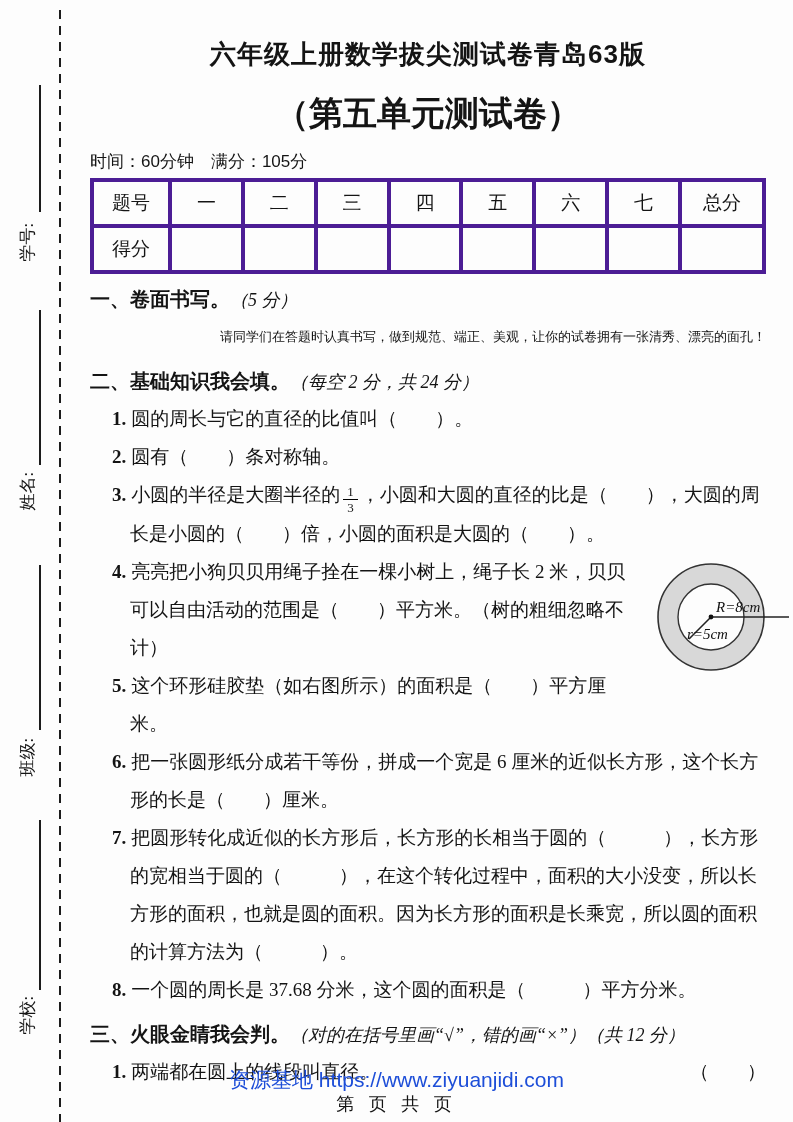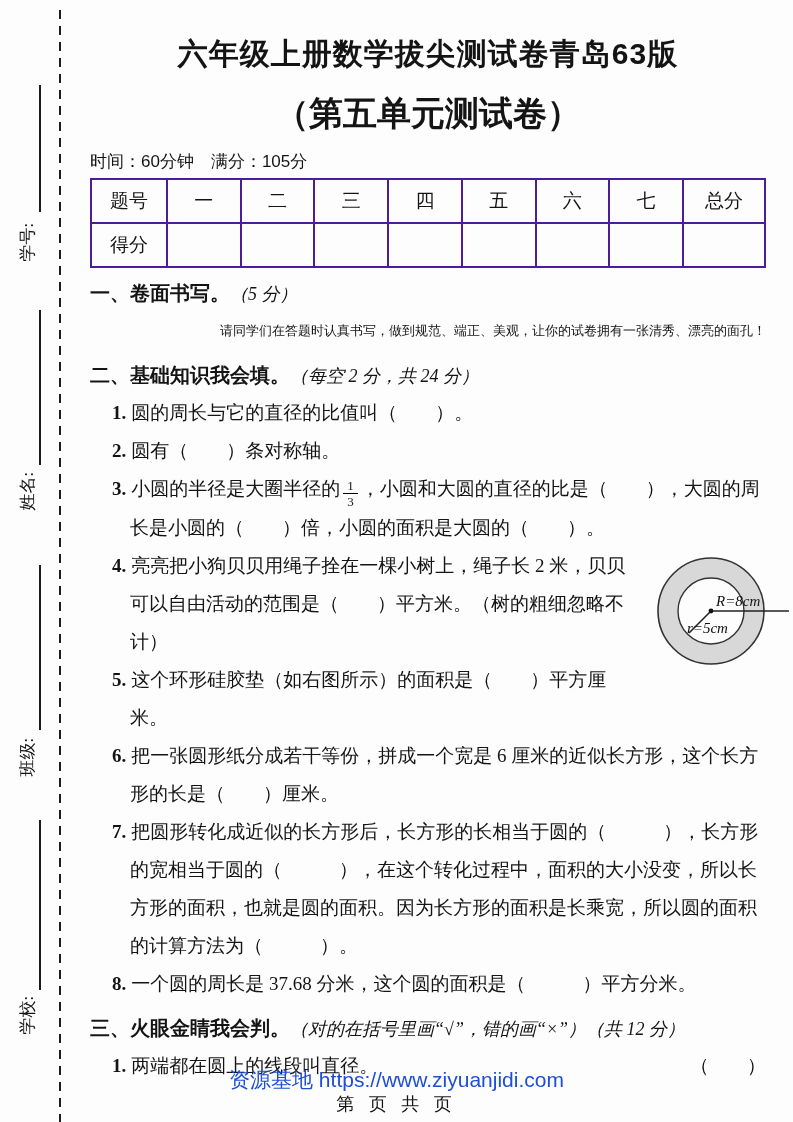--- a/index.html
+++ b/index.html
@@ -14,28 +14,28 @@
   .wl2 { top:310px; height:155px; }
   .wl3 { top:565px; height:165px; }
   .wl4 { top:820px; height:170px; }
   .margin-label { position:absolute; left:-8px; width:72px; height:24px; line-height:24px;
                   text-align:center; transform:rotate(-90deg); font-size:17px; }
   .ml1 { top:230px; } .ml2 { top:479px; } .ml3 { top:745px; } .ml4 { top:1003px; }
 
   .content { position:absolute; left:90px; top:0; width:676px; }
 
   .title { margin-top:30px; text-align:center; font-family:"Liberation Sans",sans-serif;
-           font-weight:bold; font-size:30px; line-height:48px; letter-spacing:1px; }
+           font-weight:bold; font-size:26px; line-height:48px; letter-spacing:1px; }
   .subtitle { margin-top:14px; text-align:center; font-family:Liberation Sans, sans-serif;
               font-weight:bold; font-size:34px; line-height:42px; }
   .meta { margin-top:18px; text-align:left; font-family:"Liberation Sans",sans-serif;
           font-size:17px; line-height:20px; padding-right:2px; }
 
   table.score-table { width:100%; border-collapse:collapse; margin-top:6px; border:2px solid #000; }
-  table.score-table td { border:2px solid #4c1d95; height:40px; text-align:center; vertical-align:middle;
+  table.score-table td { border:4px solid #4c1d95; height:40px; text-align:center; vertical-align:middle;
                          font-size:19px; }
   table.score-table td.c0 { width:72px; }
   table.score-table td.c8 { width:78px; }
 
   .sec-heading { margin-top:12px; font-size:20px; line-height:26px;
                  font-family:"Liberation Sans",sans-serif; font-weight:bold; }
   .sec-heading .note { font-family:"Liberation Serif",serif; font-weight:normal;
                        font-style:italic; font-size:18px; }
 
   .para { margin:5px 0 0 0; font-size:13px; line-height:38px; text-indent:2em;text-align:right; }

